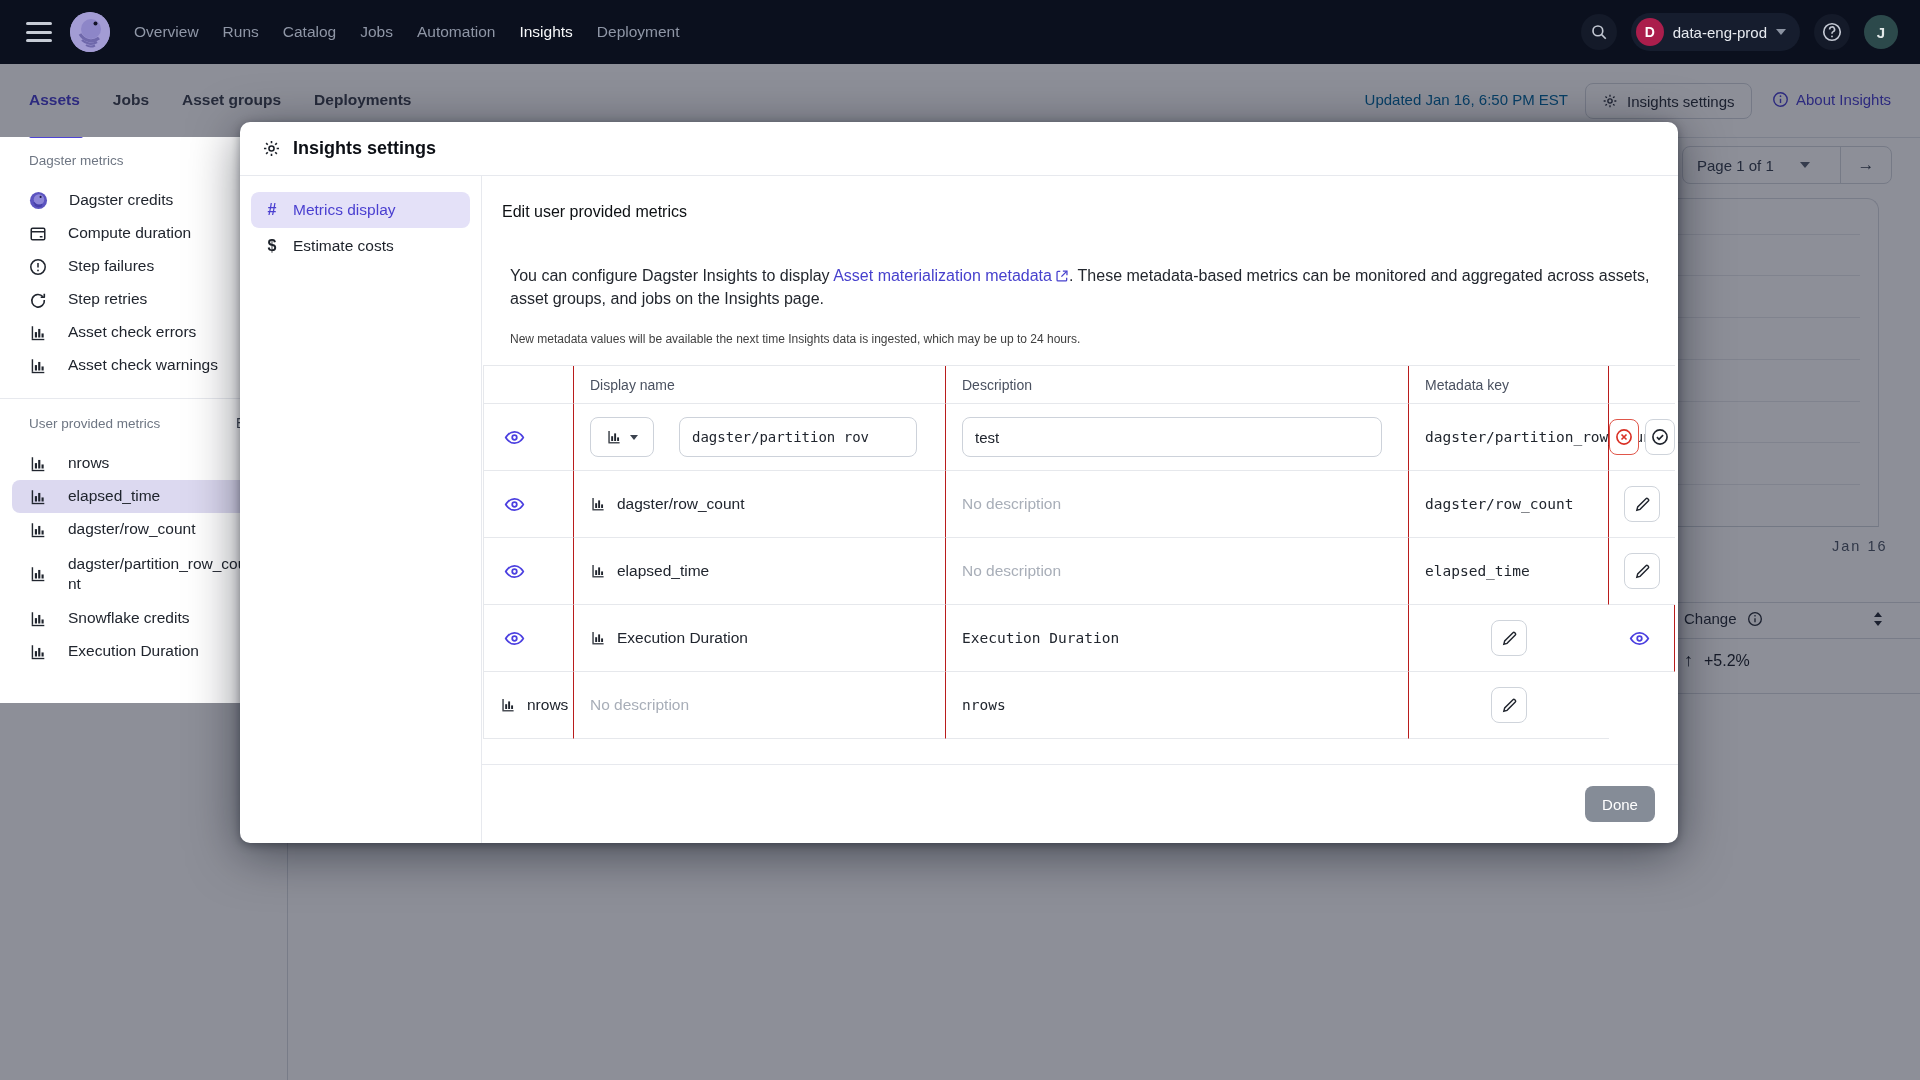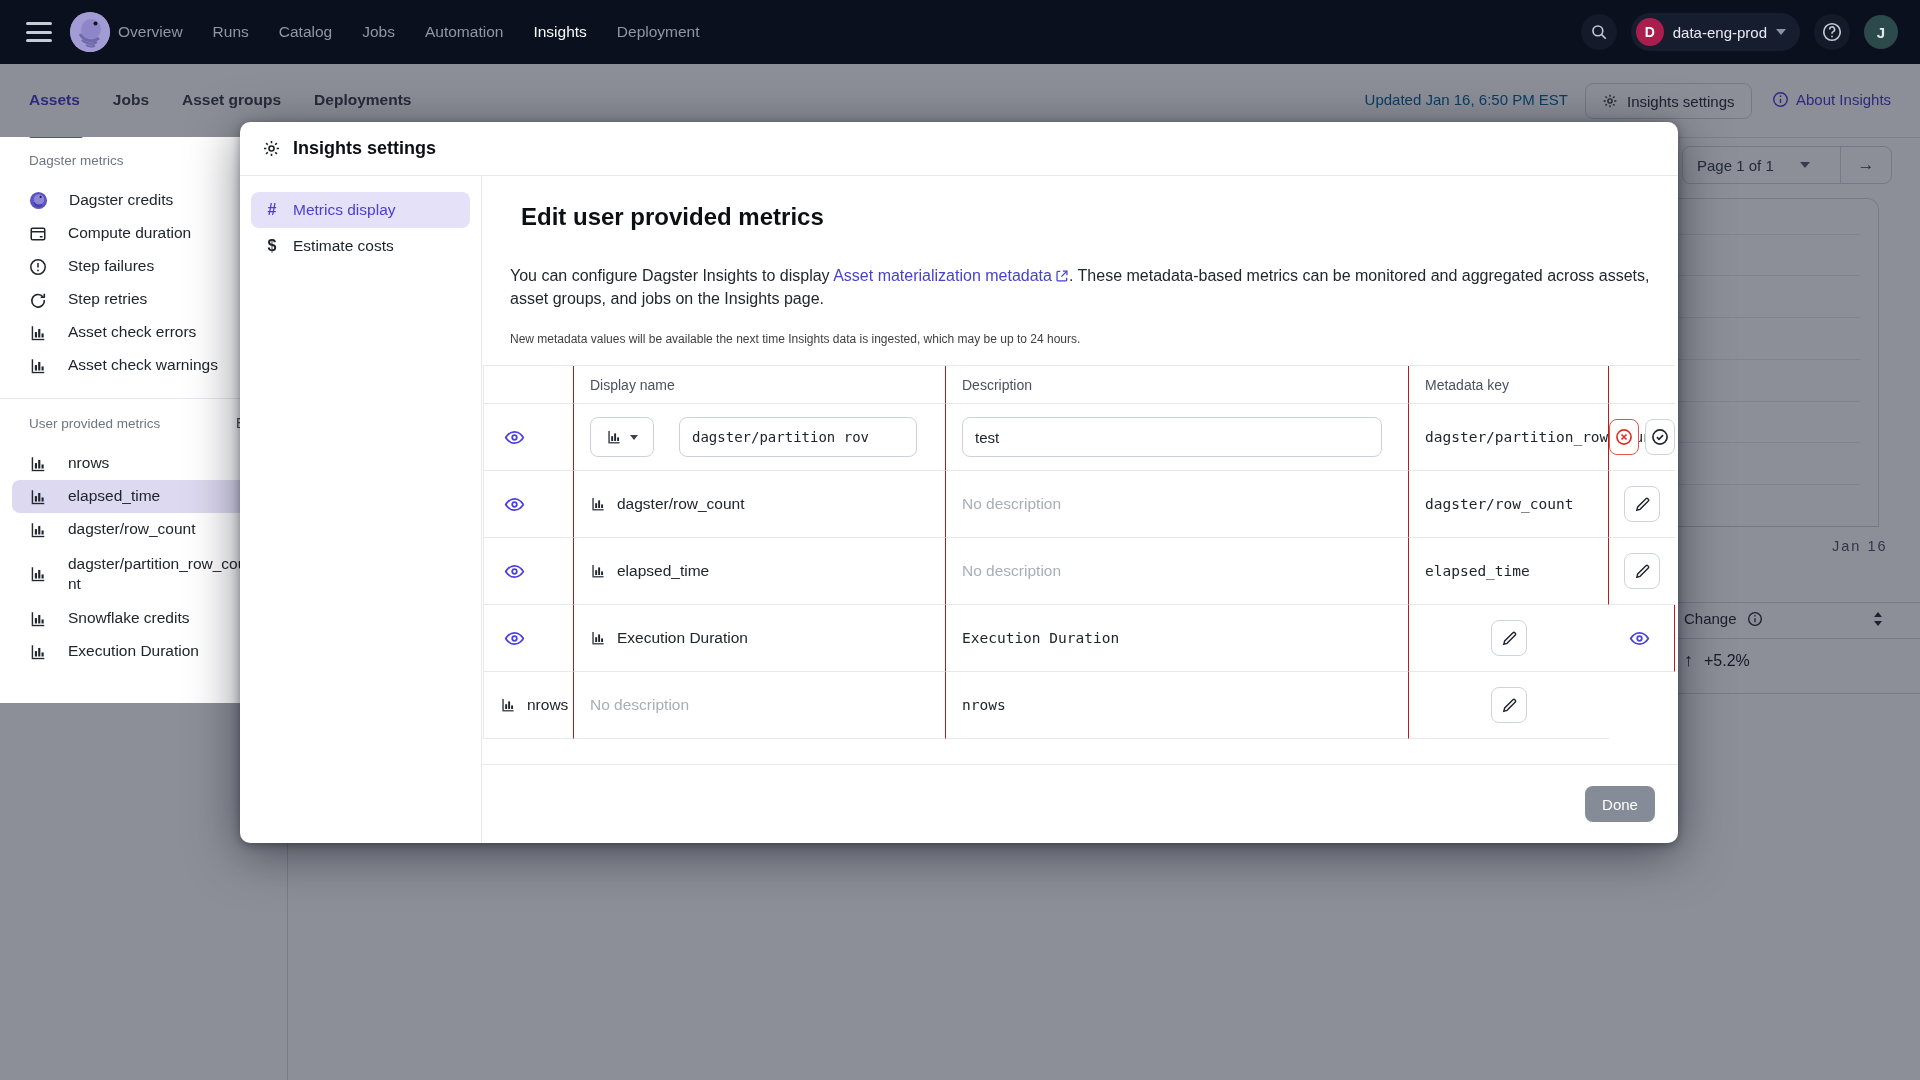--- a/index.html
+++ b/index.html
@@ -6,21 +6,21 @@
   .screen{position:relative;width:1920px;height:1080px;background:#fff;overflow:hidden;
           font-family:"Liberation Sans",sans-serif;-webkit-font-smoothing:antialiased;}
   svg{display:block}
 
   
   .topnav{position:absolute;left:0;top:0;width:1920px;height:64px;background:#0b101e;z-index:30;
           display:flex;align-items:center;}
   .hamburger{width:26px;height:20px;margin-left:26px;display:flex;flex-direction:column;justify-content:space-between;cursor:pointer}
   .hamburger span{height:3px;border-radius:2px;background:#c7ccd6}
   .logo{width:40px;height:40px;border-radius:50%;margin-left:18px;background:#a39cd4;position:relative;overflow:hidden}
-  .nav-links{display:flex;align-items:center;gap:30px;margin-left:8px}
+  .nav-links{display:flex;align-items:center;gap:24px;margin-left:24px}
   .nav-link{font-size:15.5px;color:#8f96a6;font-weight:500;cursor:pointer;text-decoration:none}
   .nav-link.active{color:#f7f8fa}
   .nav-right{position:absolute;right:22px;top:0;height:64px;display:flex;align-items:center;gap:14px}
   .nav-iconbtn{width:36px;height:36px;border-radius:50%;background:#141a29;display:flex;align-items:center;justify-content:center;cursor:pointer}
   .deploy-pill{height:38px;border-radius:20px;background:#161d2e;display:flex;align-items:center;gap:9px;padding:0 14px 0 5px;cursor:pointer}
   .deploy-avatar{width:28px;height:28px;border-radius:50%;background:#ab1e4c;color:#fff;font-size:14px;font-weight:700;display:flex;align-items:center;justify-content:center}
   .deploy-name{color:#e7eaf0;font-size:15px}
   .caret{width:0;height:0;border-left:5px solid transparent;border-right:5px solid transparent;border-top:6px solid #8b93a2}
   .user-avatar{width:34px;height:34px;border-radius:50%;background:#2c494b;color:#e3e9e9;font-size:15px;font-weight:600;display:flex;align-items:center;justify-content:center;cursor:pointer}
 
@@ -67,21 +67,21 @@
   .modal-header{position:absolute;left:0;top:0;right:0;height:54px;border-bottom:1px solid #e7e9ee;display:flex;align-items:center;gap:12px;padding-left:22px;box-sizing:border-box}
   .modal-title{font-size:18px;font-weight:700;color:#0c0f15}
   .modal-menu{position:absolute;left:0;top:54px;bottom:0;width:241px;border-right:1px solid #e7e9ee}
   .menu-item{margin:0 11px;height:36px;border-radius:8px;display:flex;align-items:center;gap:13px;padding-left:13px;font-size:15.5px;color:#1c2129;cursor:pointer}
   .menu-item:first-child{margin-top:16px}
   .menu-item.sel{background:#e4e1f8;color:#4a3fd0}
   .menu-glyph{width:16px;text-align:center;font-weight:700;font-size:16px}
   .menu-item.sel .menu-glyph{color:#4a3fd0}
 
   .modal-content{position:absolute;left:241px;top:54px;right:0;bottom:0}
-  .m-h2{position:absolute;left:40px;top:27px;font-size:24px;font-weight:700;color:#0d1013}
+  .m-h2{position:absolute;left:21px;top:27px;font-size:16px;font-weight:400;color:#0d1013}
   .m-p1{position:absolute;left:29px;top:72px;width:1144px;font-size:16px;line-height:1.45;color:#23272e}
   .m-p2{position:absolute;left:29px;top:144px;width:1144px;font-size:12px;color:#404040}
   .m-link{color:#4741cd;cursor:pointer;text-decoration:none}
   .ext-ico{display:inline-block;vertical-align:-2px;margin-left:3px}
 
   .m-table{position:absolute;left:2px;top:189px;width:1191px;border-top:1px solid #e6e8ec;border-left:1px solid #e6e8ec;
            display:grid;grid-template-columns:90px 372px 463px 200px 66px}
   .mc{border-bottom:1px solid #e6e8ec;border-right:1px solid #b91c1c;display:flex;align-items:center;box-sizing:border-box}
   .mc.last{border-right:none}
   .m-th{height:38px;font-size:14px;color:#4a5160;padding-left:16px}

